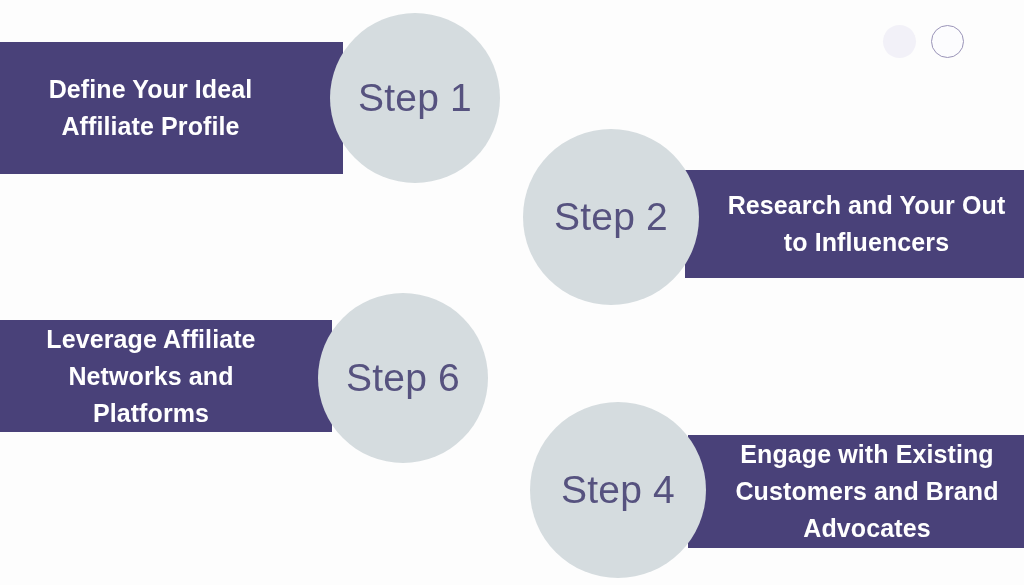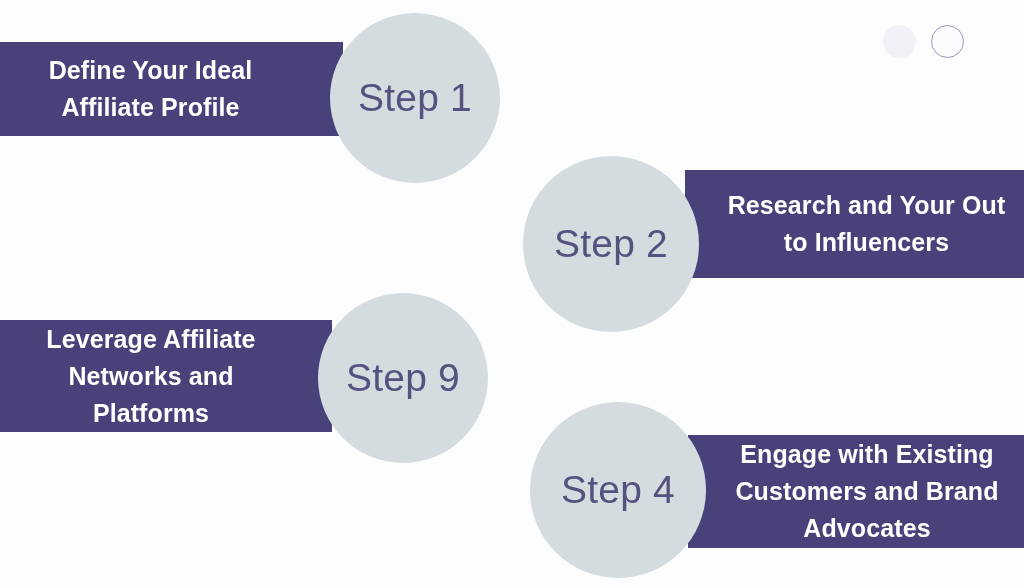--- a/index.html
+++ b/index.html
@@ -35,21 +35,21 @@
     color: #ffffff;
     font-size: 25px;
     font-weight: bold;
     line-height: 37px;
     text-align: center;
     letter-spacing: 0.1px;
     white-space: pre-line;
   }
 
   
-  .bar-1 { left: 0px;   top: 42px;  width: 343px; height: 94px; }
+  .bar-1 { left: 0px;   top: 42px;  width: 343px; height: 132px; }
   .bar-2 { left: 685px; top: 170px; width: 345px; height: 108px; }
   .bar-3 { left: 0px;   top: 320px; width: 332px; height: 112px; }
   .bar-4 { left: 688px; top: 435px; width: 342px; height: 113px; }
 
   .bar-1 .bar-text { padding-right: 42px; }
   .bar-2 .bar-text { padding-left: 18px; }
   .bar-3 .bar-text { padding-right: 30px; }
   .bar-4 .bar-text { padding-left: 16px; }
 
   
@@ -64,21 +64,21 @@
   }
   .step-circle-label {
     color: #56527f;
     font-size: 39px;
     font-weight: normal;
     letter-spacing: 0.2px;
     text-align: center;
   }
 
   .circle-1 { left: 330px; top: 13px;  width: 170px; height: 170px; }
-  .circle-2 { left: 523px; top: 156px; width: 176px; height: 176px; align-items: center; }
+  .circle-2 { left: 523px; top: 129px; width: 176px; height: 176px; align-items: center; }
   .circle-3 { left: 318px; top: 293px; width: 170px; height: 170px; }
   .circle-4 { left: 530px; top: 402px; width: 176px; height: 176px; }
 
   
   .deco-dot {
     position: absolute;
     border-radius: 50%;
     z-index: 3;
   }
   .deco-dot-filled {
@@ -118,21 +118,21 @@
   <div class="step-circle circle-2">
     <div class="step-circle-label">Step 2</div>
   </div>
 
   <div class="bar bar-3">
     <div class="bar-text">Leverage Affiliate
 Networks and
 Platforms</div>
   </div>
   <div class="step-circle circle-3">
-    <div class="step-circle-label">Step 9</div>
+    <div class="step-circle-label">Step 6</div>
   </div>
 
   <div class="bar bar-4">
     <div class="bar-text">Engage with Existing
 Customers and Brand
 Advocates</div>
   </div>
   <div class="step-circle circle-4">
     <div class="step-circle-label">Step 4</div>
   </div>

